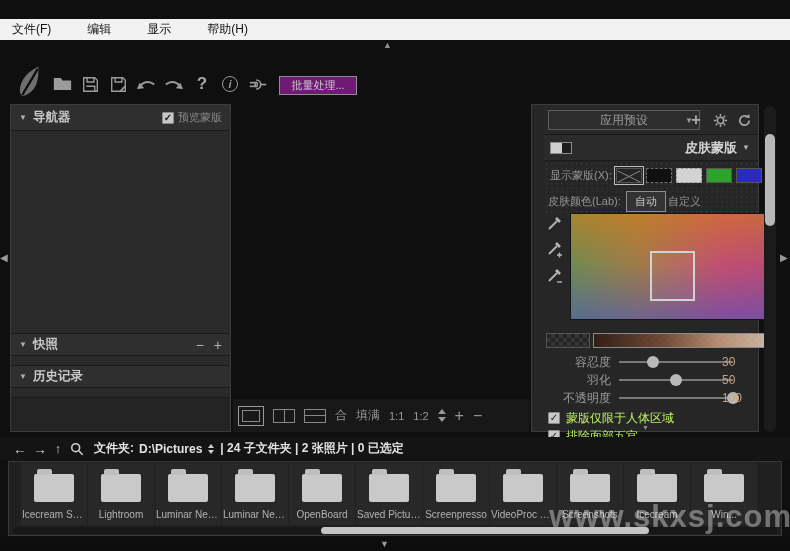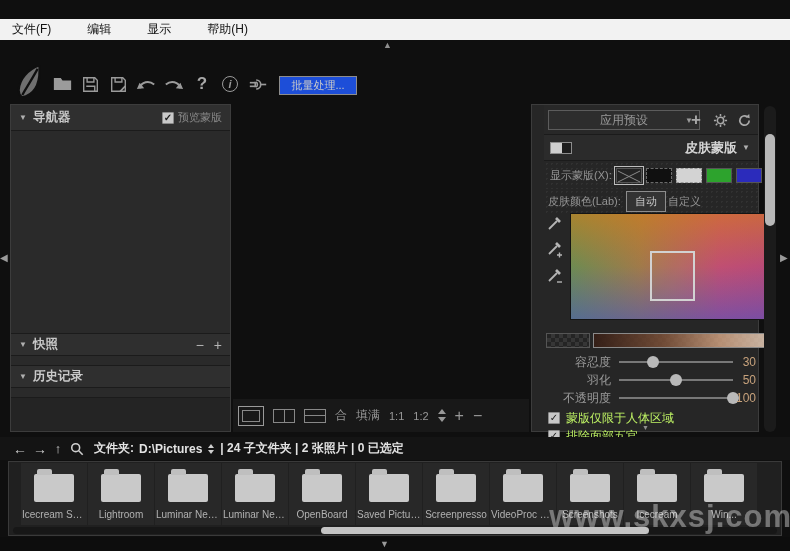--- a/index.html
+++ b/index.html
@@ -41,21 +41,21 @@
   .tb-icons { position:absolute; left:48px; top:32px; display:flex; align-items:center; }
   .tb-icon { width:28px; height:24px; display:flex; align-items:center; justify-content:center; color:#9b9b9b; }
   .tb-icon svg { display:block; }
   .glyph-help { font-size:17px; font-weight:bold; color:#a8a8a8; }
   .glyph-info {
     width:16px; height:16px; border:1.5px solid #9b9b9b; border-radius:50%;
     display:flex; align-items:center; justify-content:center; font-size:11px; font-style:italic; font-weight:bold;
   }
   .batch-btn {
     position:absolute; left:279px; top:36px; width:78px; height:19px;
-    background:#1d4ed8; border:1px solid #8d8d8d; color:#c9c9c9; font-size:11px;
+    background:#701a75; border:1px solid #8d8d8d; color:#c9c9c9; font-size:11px;
     display:flex; align-items:center; justify-content:center;
   }
   
   .panel { position:absolute; background:#262626; border:1px solid #3c3c3c; }
   .sec-header {
     position:relative; display:flex; align-items:center; background:#2f2f2f;
     border-bottom:1px solid #1b1b1b; color:#c9c9c9; font-size:12.5px; font-weight:bold;
   }
   .tri { font-size:8px; color:#b0b0b0; margin:0 6px 0 8px; }
   .checkrow { display:flex; align-items:center; }
@@ -159,21 +159,21 @@
   .tone-bar { position:absolute; left:49px; top:2px; width:177px; height:15px; border:1px solid #8a8a8a; overflow:hidden; }
   .tone-bar .tone-grad {
     position:absolute; inset:0;
     background:linear-gradient(to right, rgba(52,30,22,0.95), rgba(122,80,56,0.88) 40%, rgba(206,160,128,0.85) 72%, rgba(236,212,192,0.82));
   }
   .slider-row { position:relative; height:18px; display:flex; align-items:center; }
   .sl-label { position:absolute; left:0; width:67px; text-align:right; font-size:12px; color:#9a9a9a; }
   .sl-track-wrap { position:absolute; left:75px; width:114px; height:18px; }
   .sl-track { position:absolute; left:0; right:0; top:8px; height:2px; background:#787878; }
   .knob { position:absolute; top:3px; width:12px; height:12px; border-radius:50%; background:#b9b9b9; }
-  .sl-value { position:absolute; right:2px; width:34px; text-align:right; font-size:12px; color:#c7a27c; }
+  .sl-value { position:absolute; right:2px; width:34px; font-size:12px; color:#c7a27c; }
   .rp-checkrow { margin:4px 0 0 4px; height:14px; gap:6px; }
   .rp-checkrow .cb-label { font-size:12px; color:#bef264; }
   .rp-bottom-tri { position:absolute; left:110px; bottom:0px; font-size:7px; color:#8f8f8f; }
   
   .v-scroll { position:absolute; left:764px; top:106px; width:12px; height:326px; background:#1b1b1b; border-radius:6px; }
   .v-thumb { position:absolute; left:1px; top:28px; width:10px; height:92px; background:#b8b8b8; border-radius:5px; }
   .collapse-left { position:absolute; left:0px; top:252px; color:#9a9a9a; font-size:10px; }
   .collapse-right { position:absolute; left:780px; top:252px; color:#9a9a9a; font-size:10px; }
   
   #browser-bar {

